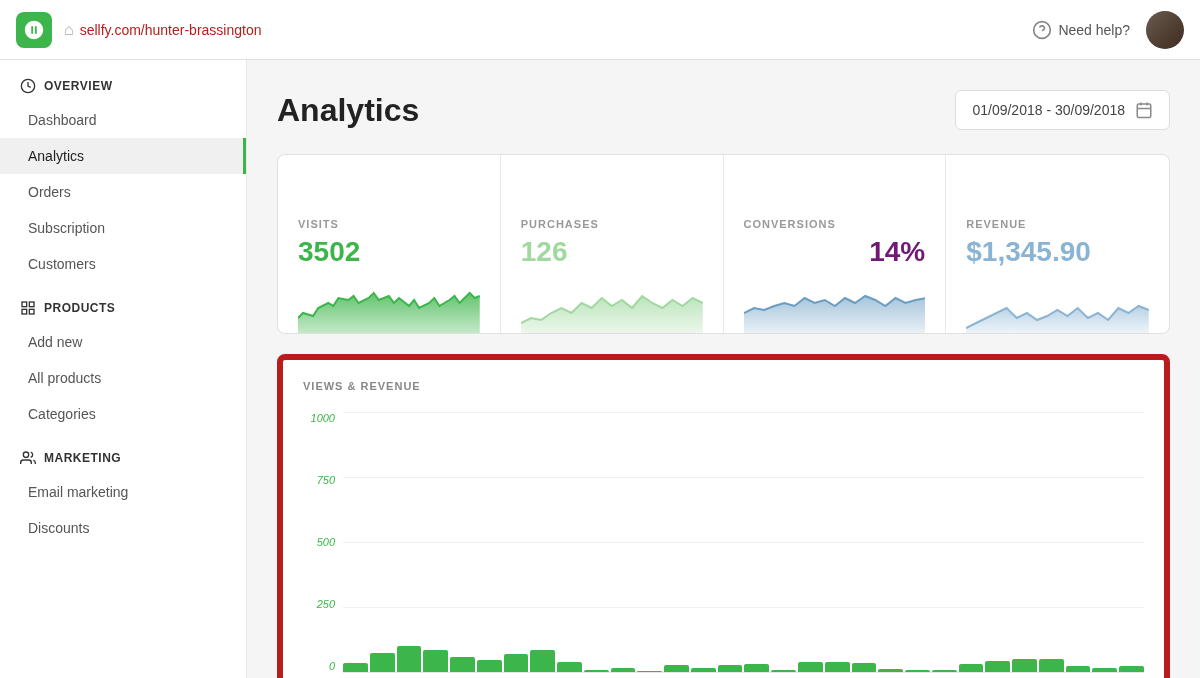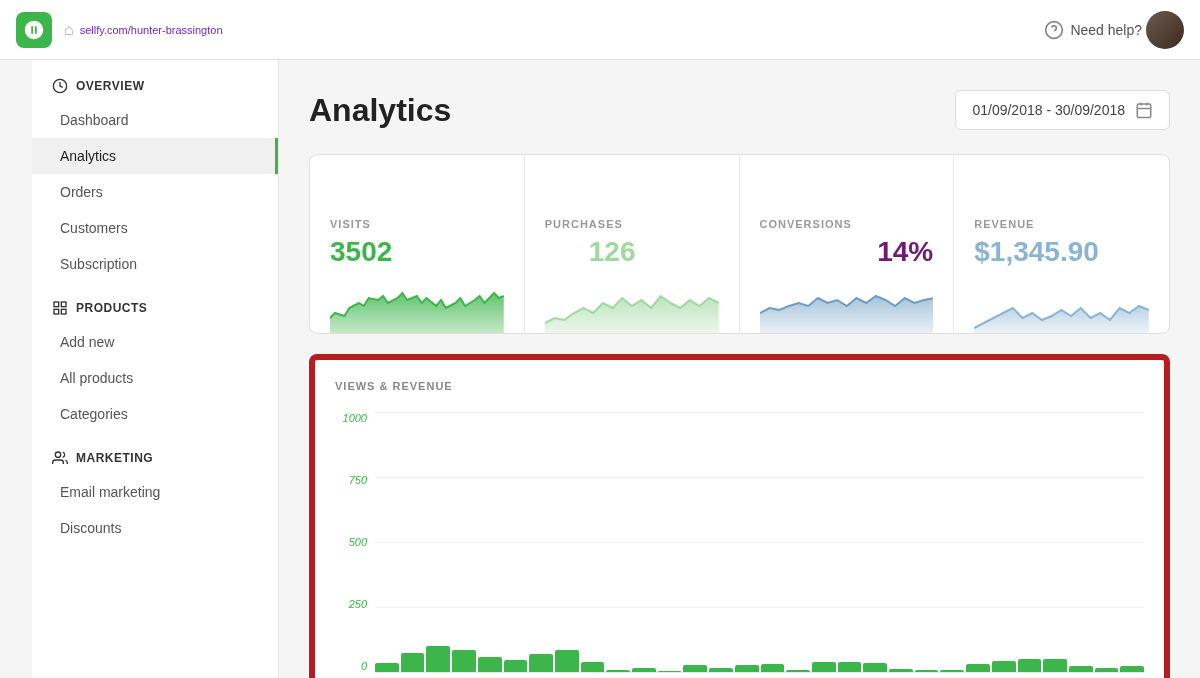--- a/index.html
+++ b/index.html
@@ -4,32 +4,32 @@
   <style>
     * { box-sizing: border-box; margin: 0; padding: 0; }
     body { font-family: -apple-system, BlinkMacSystemFont, 'Segoe UI', sans-serif; background: #f5f5f5; display: flex; flex-direction: column; height: 678px; overflow: hidden; }
 
     
     .topbar { height: 60px; background: #fff; border-bottom: 1px solid #e0e0e0; display: flex; align-items: center; padding: 0 16px; gap: 12px; flex-shrink: 0; }
     .topbar-logo { width: 36px; height: 36px; background: #3cb54a; border-radius: 8px; display: flex; align-items: center; justify-content: center; }
     .topbar-logo svg { width: 22px; height: 22px; fill: #fff; }
     .topbar-url-area { display: flex; align-items: center; gap: 6px; flex: 1; }
     .topbar-home-icon { color: #aaa; font-size: 16px; }
-    .topbar-url { color: #6d28d9; font-size: 11px; }
-    .topbar-right { display: flex; align-items: center; gap: 4px; margin-left: auto; justify-content: space-between; }
+    .topbar-url { color: #b91c1c; font-size: 14px; }
+    .topbar-right { display: flex; align-items: center; gap: 16px; margin-left: auto; justify-content: space-between; }
     .topbar-help { display: flex; align-items: center; gap: 6px; color: #555; font-size: 14px; cursor: pointer; }
     .topbar-help svg { width: 20px; height: 20px; color: #888; }
     .topbar-avatar { width: 38px; height: 38px; border-radius: 50%; background: #888; overflow: hidden; display: flex; align-items: center; justify-content: center; }
     .topbar-avatar-img { width: 38px; height: 38px; border-radius: 50%; background: linear-gradient(135deg, #6b5a4e, #3d2b1f); }
 
     
     .layout { display: flex; flex: 1; overflow: hidden; }
 
     
-    .sidebar { width: 247px; background: #fff; border-right: 1px solid #e8e8e8; flex-shrink: 0; overflow-y: auto; padding-bottom: 20px; margin-left: 32px; }
+    .sidebar { width: 247px; background: #fff; border-right: 1px solid #e8e8e8; flex-shrink: 0; overflow-y: auto; padding-bottom: 20px; }
     .sidebar-section-header { display: flex; align-items: center; gap: 8px; padding: 18px 20px 8px; color: #333; font-weight: 700; font-size: 12px; letter-spacing: 0.5px; text-transform: uppercase; }
     .sidebar-section-header svg { width: 16px; height: 16px; }
     .sidebar-item { padding: 10px 20px 10px 28px; color: #555; font-size: 14px; cursor: pointer; display: block; }
     .sidebar-item.active { background: #f0f0f0; color: #222; font-weight: 500; border-right: 3px solid #3cb54a; }
 
     
     .main { flex: 1; overflow-y: auto; padding: 30px 30px; background: #f5f5f5; }
 
     
     .page-header { display: flex; align-items: center; justify-content: space-between; margin-bottom: 24px; }
@@ -37,21 +37,21 @@
     .date-picker { display: flex; align-items: center; gap: 10px; background: #fff; border: 1px solid #ddd; border-radius: 6px; padding: 10px 16px; font-size: 14px; color: #444; cursor: pointer; }
     .date-picker svg { width: 18px; height: 18px; color: #888; }
 
     
     .stat-cards { display: grid; grid-template-columns: repeat(4, 1fr); gap: 0; background: #fff; border: 1px solid #e0e0e0; border-radius: 8px; margin-bottom: 20px; overflow: hidden; }
     .stat-card { padding: 18px 20px 0; border-right: 1px solid #e8e8e8; overflow: hidden; position: relative; }
     .stat-card:last-child { border-right: none; }
     .stat-label { font-size: 11px; font-weight: 600; letter-spacing: 1px; text-transform: uppercase; color: #999; margin-bottom: 6px; margin-top: 45px; }
     .stat-value { font-size: 28px; font-weight: 700; margin-bottom: 10px; }
     .stat-value.green { color: #3cb54a; }
-    .stat-value.light-green { color: #a0d8a0; margin-left: 44px; }
+    .stat-value.light-green { color: #a0d8a0; }
     .stat-value.blue { color: #701a75; text-align: right; }
     .stat-value.light-blue { color: #8ab4d4; }
     .stat-chart { height: 55px; position: relative; }
 
     
     .chart-container { background: #fff; border: 6px solid #b91c1c; border-radius: 8px; padding: 20px 20px 10px; }
     .chart-title { font-size: 11px; font-weight: 700; letter-spacing: 1px; text-transform: uppercase; color: #888; margin-bottom: 20px; }
     .chart-area { display: flex; gap: 0; font-style: italic; }
     .chart-y-axis { display: flex; flex-direction: column; justify-content: space-between; width: 40px; font-size: 11px; color: #3cb54a; text-align: right; padding-right: 8px; height: 260px; }
     .chart-body { flex: 1; position: relative; }
@@ -91,22 +91,22 @@
     <div class="sidebar-section-header">
       <svg viewBox="0 0 24 24" fill="none" stroke="currentColor" stroke-width="2">
         <circle cx="12" cy="12" r="10"></circle>
           <polyline points="12 6 12 12 16 14"></polyline>
       </svg>
       <span>OVERVIEW</span>
     </div>
     <a class="sidebar-item">Dashboard</a>
     <a class="sidebar-item active">Analytics</a>
     <a class="sidebar-item">Orders</a>
+    <a class="sidebar-item">Subscription</a>
     <a class="sidebar-item">Customers</a>
-    <a class="sidebar-item">Subscription</a>
 
     <div class="sidebar-section-header">
       <svg viewBox="0 0 24 24" fill="none" stroke="currentColor" stroke-width="2">
         <rect x="3" y="3" width="7" height="7"></rect>
           <rect x="14" y="3" width="7" height="7"></rect>
           <rect x="14" y="14" width="7" height="7"></rect>
           <rect x="3" y="14" width="7" height="7"></rect>
       </svg>
       <span>PRODUCTS</span>
     </div>

